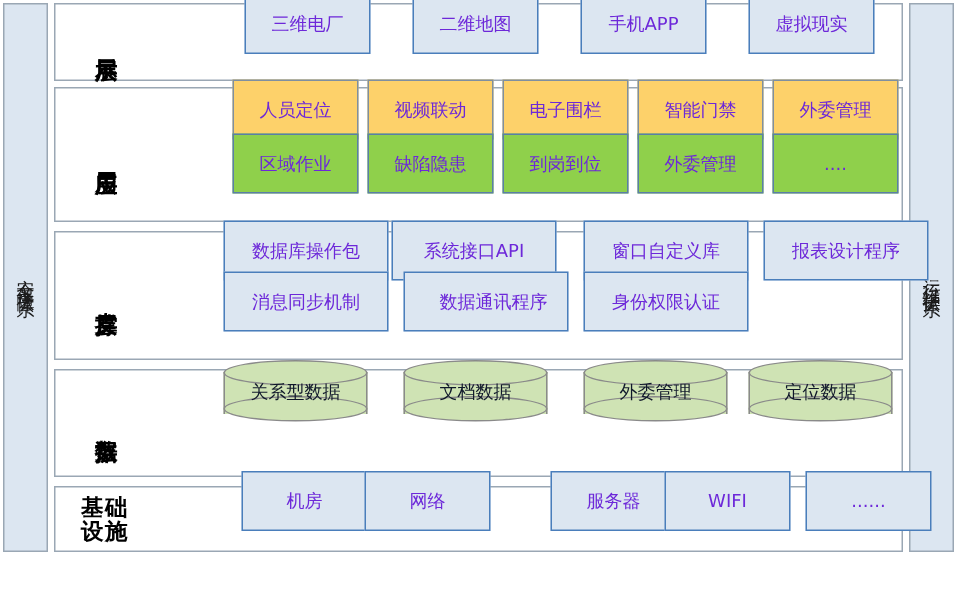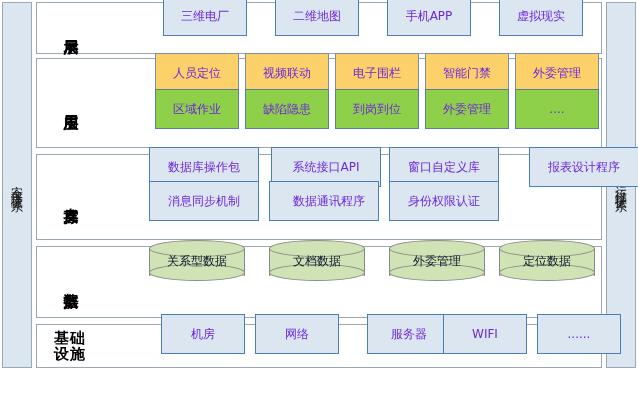--- a/index.html
+++ b/index.html
@@ -146,23 +146,23 @@
           <div class="node green" style="position: absolute; left: 326px; width: 84px;">外委管理</div>
           <div class="node green" style="position: absolute; left: 416px; width: 84px;">....</div>
         </div>
       </div>
       <div class="layer" style="top: 154px; height: 86px;">
         <div class="layer-label">
           <span class="lbl-vert">支撑层</span>
         </div>
         <div class="row" style="top: 12px;">
           <div class="node" style="position: absolute; left: 50px; width: 110px;">数据库操作包</div>
-          <div class="node" style="position: absolute; left: 172px; width: 110px;">系统接口API</div>
+          <div class="node" style="position: absolute; left: 162px; width: 110px;">系统接口API</div>
           <div class="node" style="position: absolute; left: 290px; width: 110px;">窗口自定义库</div>
-          <div class="node" style="position: absolute; left: 410px; width: 110px; margin-left: 20px;">报表设计程序</div>
+          <div class="node" style="position: absolute; left: 410px; width: 110px;">报表设计程序</div>
         </div>
         <div class="row" style="top: 46px;">
           <div class="node" style="position: absolute; left: 50px; width: 110px;">消息同步机制</div>
           <div class="node" style="position: absolute; left: 170px; width: 110px; padding-left: 10px;">数据通讯程序</div>
           <div class="node" style="position: absolute; left: 290px; width: 110px;">身份权限认证</div>
         </div>
       </div>
       <div class="layer" style="top: 246px; height: 72px;">
         <div class="layer-label">
           <span class="lbl-vert">数据层</span>
@@ -196,21 +196,21 @@
       </div>
       <div class="layer" style="top: 324px; height: 44px;">
         <div class="layer-label">
           <span class="lbl-grid">
             <div>基础</div>
             <div>设施</div>
           </span>
         </div>
         <div class="row" style="top: 9px;">
           <div class="node" style="position: absolute; left: 62px; width: 84px;">机房</div>
-          <div class="node" style="position: absolute; left: 156px; width: 84px;">网络</div>
+          <div class="node" style="position: absolute; left: 144px; width: 84px;">网络</div>
           <div class="node" style="position: absolute; left: 268px; width: 84px;">服务器</div>
           <div class="node" style="position: absolute; left: 344px; width: 84px;">WIFI</div>
           <div class="node" style="position: absolute; left: 438px; width: 84px;">......</div>
         </div>
       </div>
     </div>
 
 
 </div>
 

